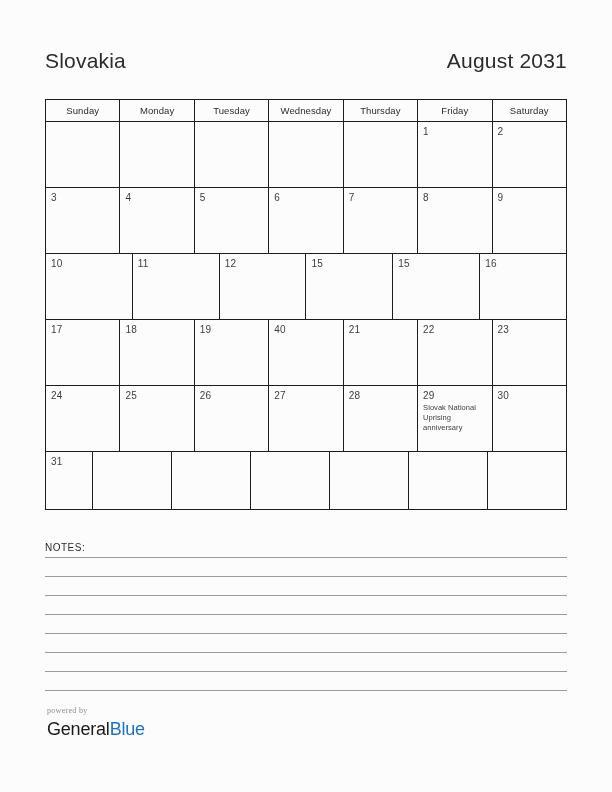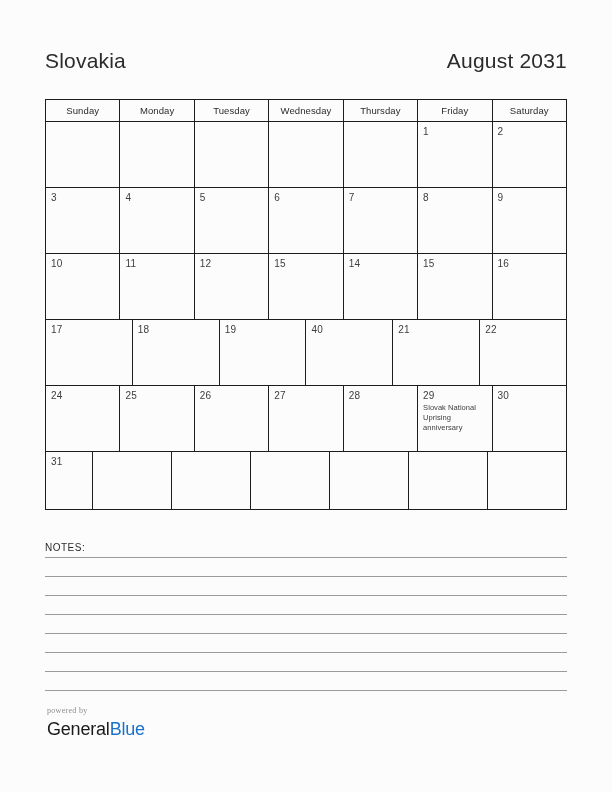--- a/index.html
+++ b/index.html
@@ -241,23 +241,20 @@
           <div class="day-cell">
             <div class="day-number">11</div>
           </div>
           <div class="day-cell">
             <div class="day-number">12</div>
           </div>
           <div class="day-cell">
             <div class="day-number">15</div>
           </div>
           <div class="day-cell">
-            <div class="day-number">14</div>
-          </div>
-          <div class="day-cell">
             <div class="day-number">15</div>
           </div>
           <div class="day-cell">
             <div class="day-number">16</div>
           </div>
         </div>
         <div class="week-row">
           <div class="day-cell">
             <div class="day-number">17</div>
           </div>
@@ -268,20 +265,23 @@
             <div class="day-number">19</div>
           </div>
           <div class="day-cell">
             <div class="day-number">40</div>
           </div>
           <div class="day-cell">
             <div class="day-number">21</div>
           </div>
           <div class="day-cell">
             <div class="day-number">22</div>
+          </div>
+          <div class="day-cell">
+            <div class="day-number">23</div>
           </div>
         </div>
         <div class="week-row">
           <div class="day-cell">
             <div class="day-number">24</div>
           </div>
           <div class="day-cell">
             <div class="day-number">25</div>
           </div>
           <div class="day-cell">

